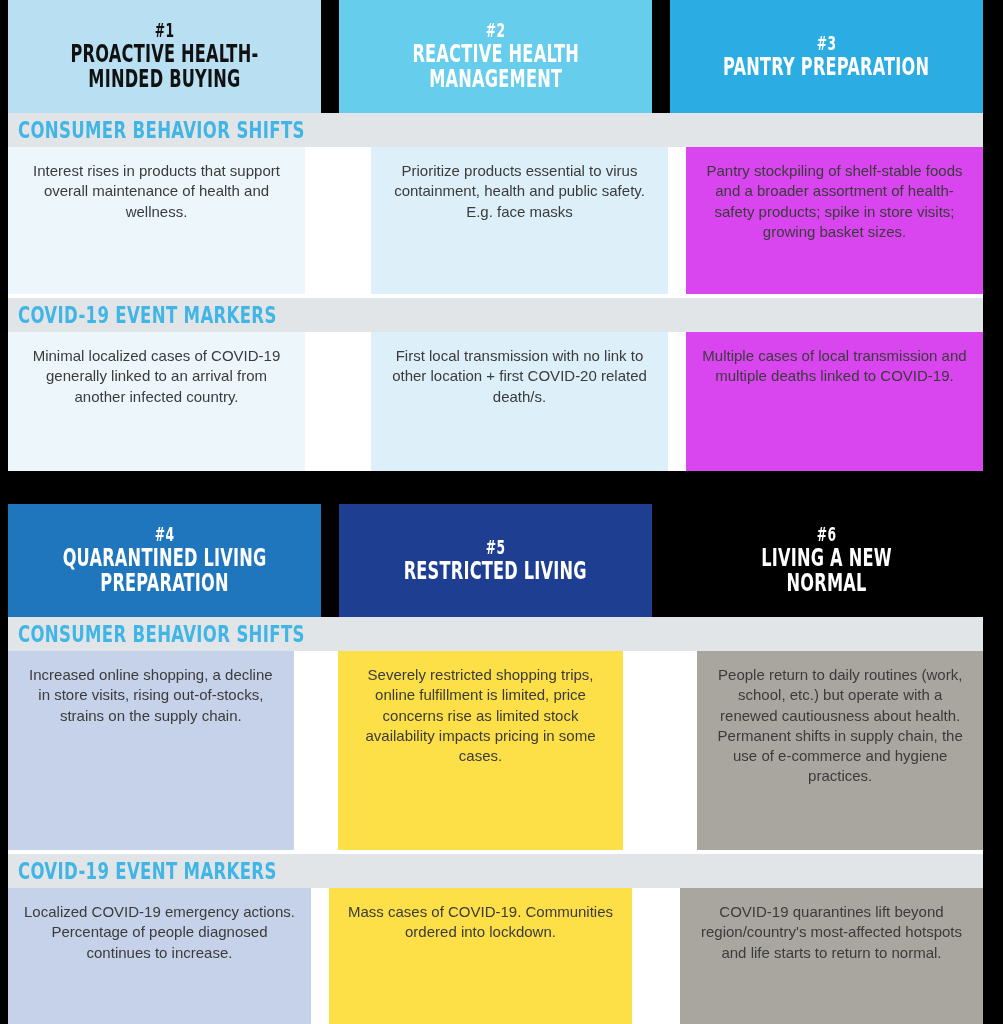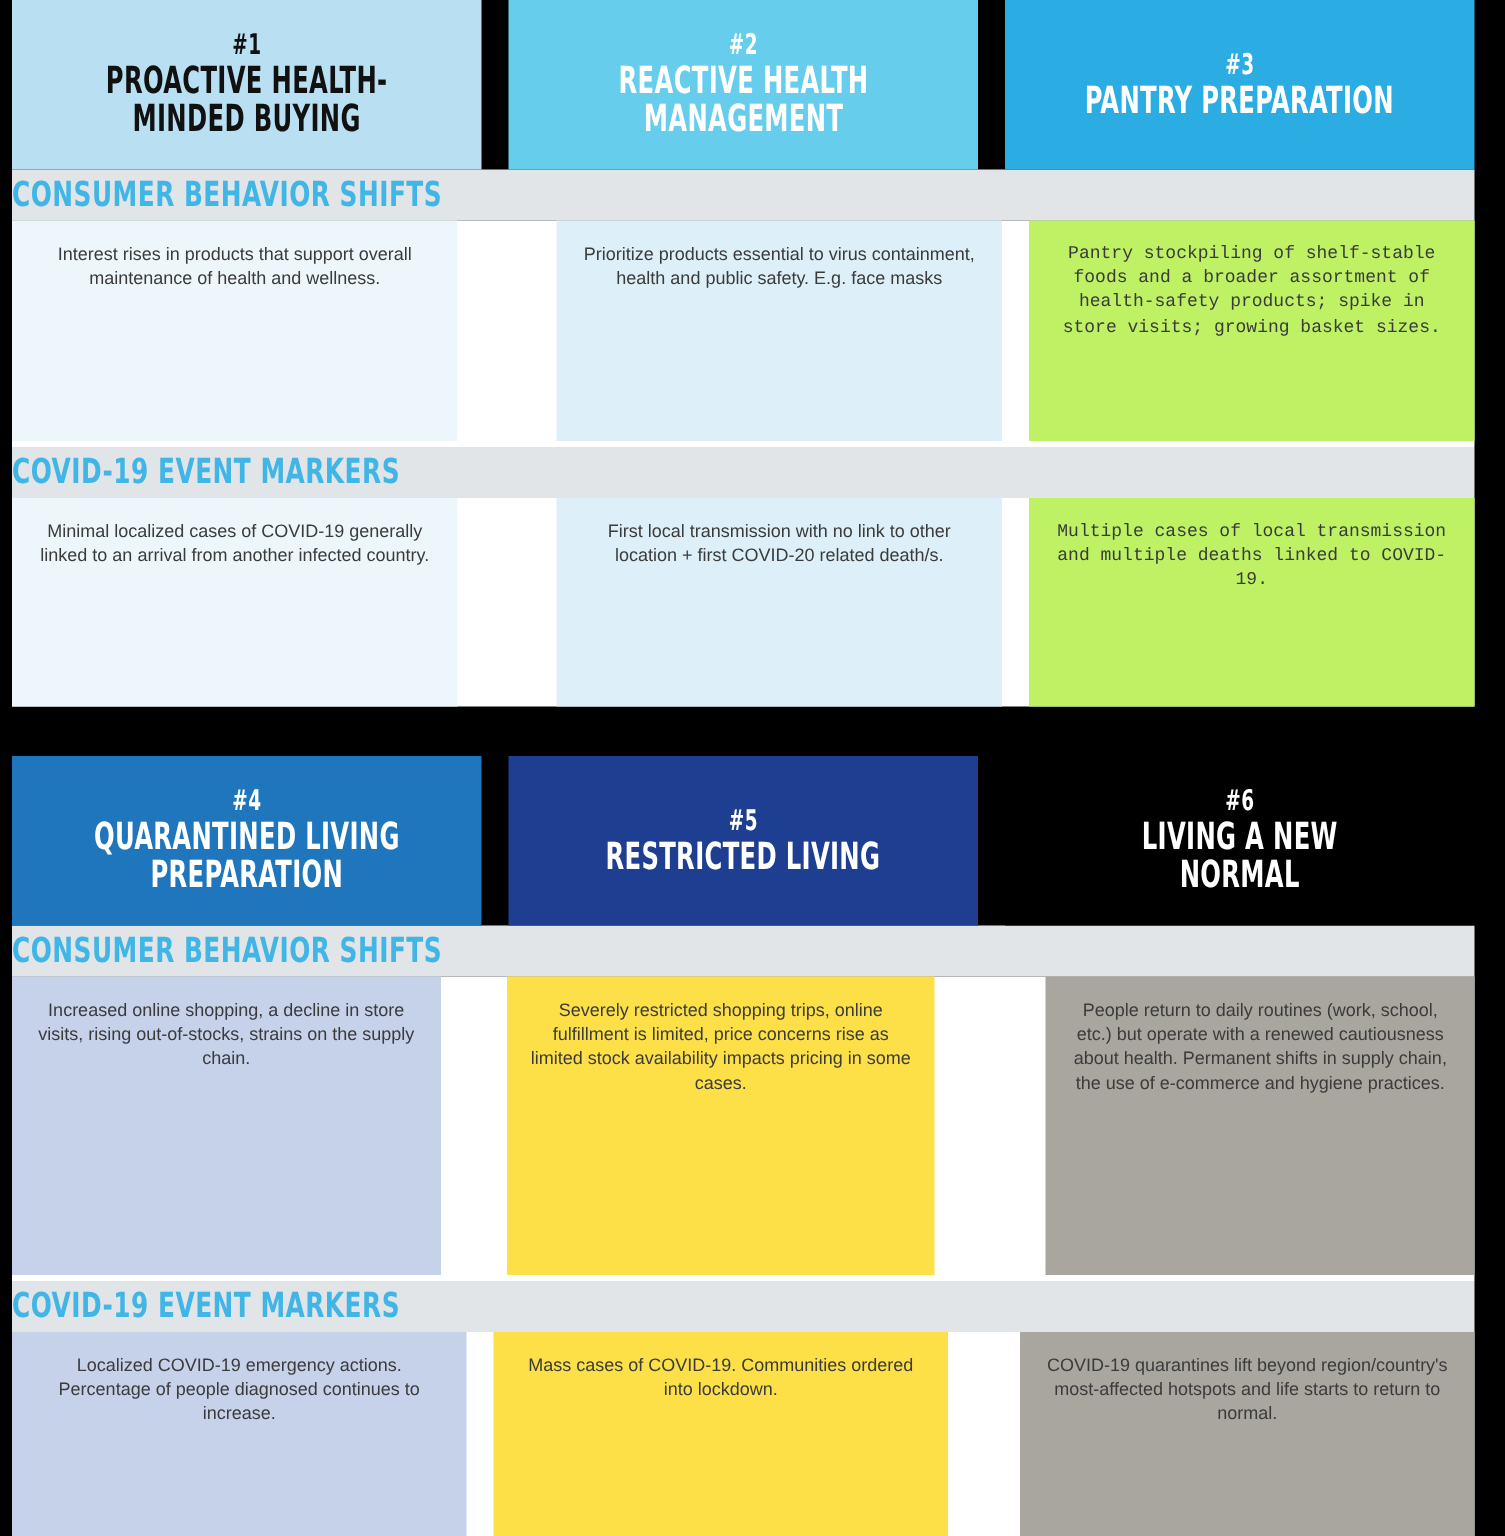--- a/index.html
+++ b/index.html
@@ -67,20 +67,21 @@
   .hdr-4{background:#1f76bd;color:#ffffff;}
   .hdr-5{background:#1d3e91;color:#ffffff;}
   .hdr-6{background:#000000;color:#ffffff;}
 
   
   .band{
     background:#e2e5e7;
     height:34px;
     display:flex;
     align-items:center;
+    padding-left:10px;
     box-sizing:border-box;
   }
   .band-label{
     font-family:"Liberation Sans Narrow","DejaVu Sans Condensed","Liberation Sans", sans-serif;
     font-weight:700;
     font-size:23px;
     letter-spacing:.4px;
     color:#41b6e6;
     transform:scaleX(.80);
     transform-origin:left center;
@@ -91,30 +92,30 @@
   .cell-row{
     display:flex;
     gap:18px;
     background:#ffffff;
   }
   .cell{
     flex:1 1 0;
     box-sizing:border-box;
     padding:14px 14px 10px 14px;
     text-align:center;
-    font-size:12px;
+    font-size:15px;
     line-height:1.35;
     color:#3b3b3b;
     font-family:"Liberation Sans", sans-serif;
   }
 
   
   .c1{background:#edf7fb;}
   .c2{background:#ddeff8;margin-left:48px;}
-  .c3{background:#bef264;font-family:Liberation Mono, monospace;}
+  .c3{background:#d946ef;}
   
   .c4{background:#c5d2ea;}
   .c5{background:#fde047;}
   .c6{background:#a8a69f;margin-left:30px;}
 
   .row-behavior.s1{height:147px;}
   .row-markers.s1{height:139px;}
   .row-behavior.s2{height:199px;gap:44px;}
   .row-markers.s2{height:138px;}
 

